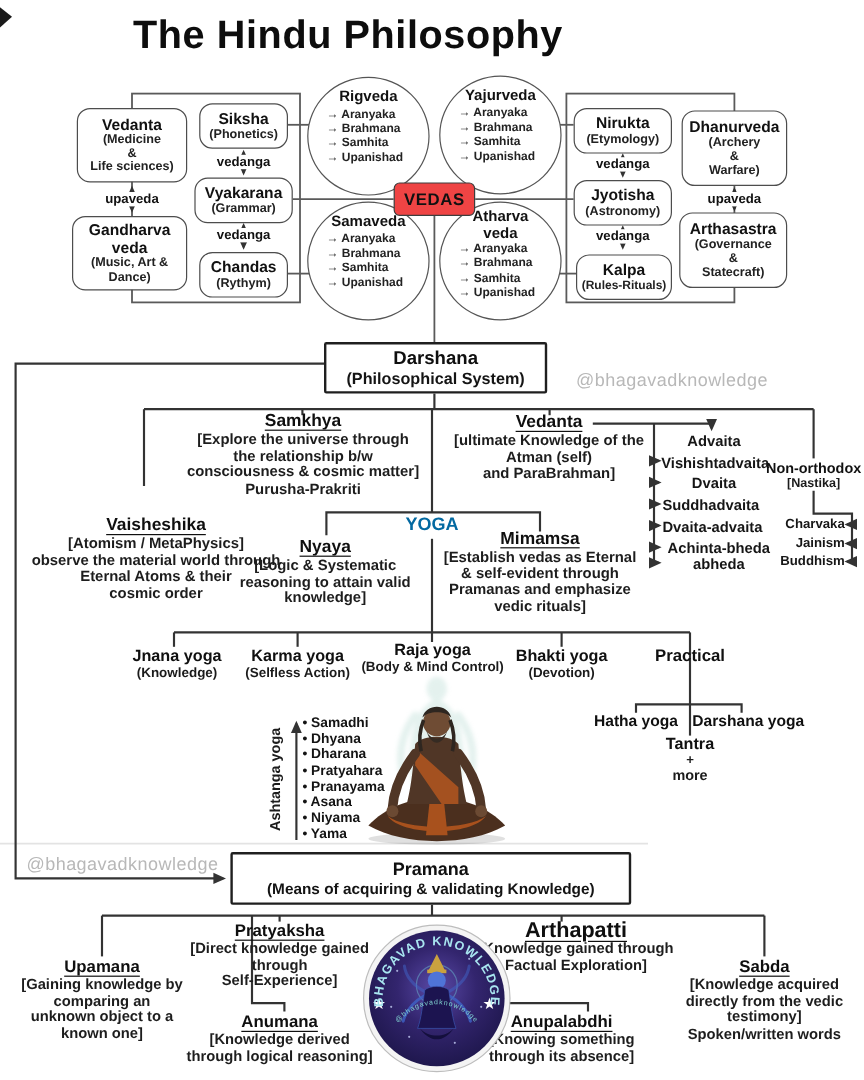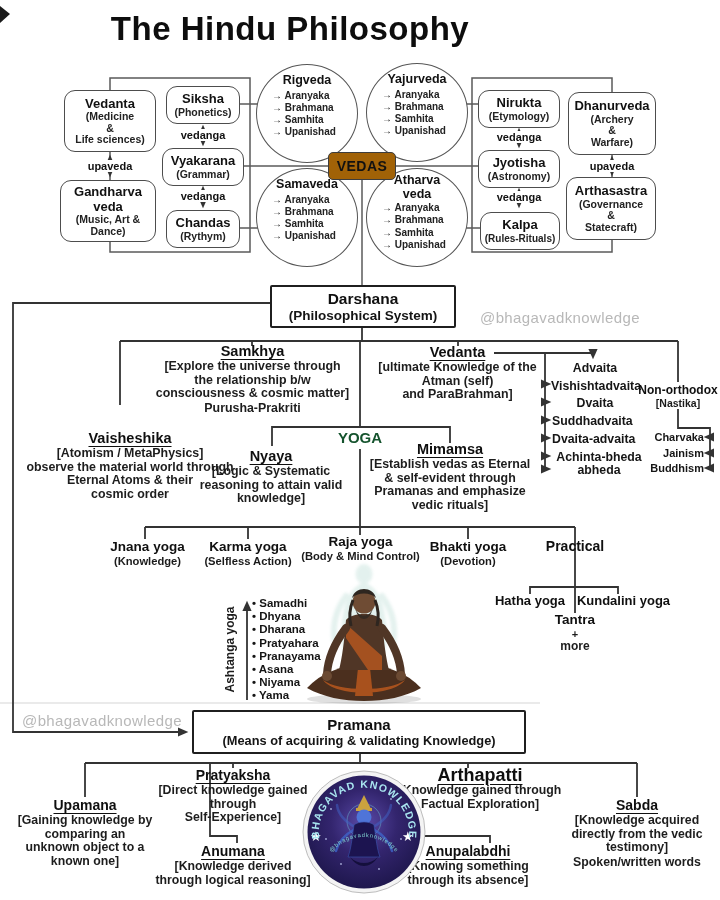--- a/index.html
+++ b/index.html
@@ -17,21 +17,21 @@
   .node .ds{font-weight:bold;font-size:10.5px;line-height:11.5px;color:#222;white-space:pre-line}
   .tag{position:absolute;z-index:3;background:#fff;font-weight:bold;font-size:11px;line-height:12px;text-align:center;color:#111;padding:0 2px}
   .vcircle{position:absolute;z-index:2;background:#fff;border:1.6px solid #555;border-radius:50%;width:102px;height:99px;padding-top:9px}
   .vcircle .cname{font-weight:bold;font-size:12.5px;line-height:13.5px;text-align:center;color:#111;white-space:pre-line}
   .vcircle .plist{margin-top:2px;padding-left:15px}
   .cpart{font-weight:bold;font-size:10px;line-height:12.3px;color:#222}
   .dbox{position:absolute;z-index:2;background:#fff;border:2px solid #1f1f1f;border-radius:2px;
         display:flex;flex-direction:column;align-items:center;justify-content:center;text-align:center}
   .dbox .t1{font-weight:bold;font-size:15.5px;line-height:18px;color:#0f0f0f}
   .dbox .t2{font-weight:bold;font-size:13.5px;line-height:16px;color:#141414}
-  .vedasbox{position:absolute;z-index:2;background:#a16207;border:1.8px solid #3d3d3d;border-radius:5px;
+  .vedasbox{position:absolute;z-index:2;background:#ef4444;border:1.8px solid #3d3d3d;border-radius:5px;
         display:flex;align-items:center;justify-content:center;font-weight:bold;font-size:14px;letter-spacing:.5px;color:#111}
   .block{position:absolute;z-index:2;text-align:center}
   .block .ttl{font-weight:bold;font-size:14.5px;line-height:17px;color:#0f0f0f;text-decoration:underline;text-underline-offset:2.5px}
   .block .bd{font-weight:bold;font-size:12.4px;line-height:13.6px;color:#1d1d1d;white-space:pre-line}
   .block .ex{font-weight:bold;font-size:12.4px;line-height:14px;color:#1d1d1d}
   .sm{position:absolute;z-index:2;font-weight:bold;font-size:12.3px;line-height:13.2px;color:#161616}
   .xsm{position:absolute;z-index:2;font-weight:bold;font-size:11px;line-height:13px;color:#161616}
   .yp{position:absolute;z-index:2;text-align:center}
   .yp .n2{font-weight:bold;font-size:13.5px;line-height:14.5px;color:#101010}
   .yp .d2{font-weight:bold;font-size:11.2px;line-height:12.5px;color:#1b1b1b}
@@ -251,21 +251,21 @@
 cosmic order</div>
   </div>
 
   <div class="block" style="left:365px;top:344px;width:185px">
     <div class="ttl">Vedanta</div>
     <div class="bd">[ultimate Knowledge of the
 Atman (self)
 and ParaBrahman]</div>
   </div>
 
-  <div class="abs b" style="left:328px;top:429px;width:64px;text-align:center;font-size:15px;color:#14532d">YOGA</div>
+  <div class="abs b" style="left:328px;top:429px;width:64px;text-align:center;font-size:15px;color:#0369a1">YOGA</div>
 
   <div class="block" style="left:185px;top:448px;width:172px">
     <div class="ttl">Nyaya</div>
     <div class="bd">[Logic &amp; Systematic
 reasoning to attain valid
 knowledge]</div>
   </div>
 
   <div class="block" style="left:357px;top:441px;width:186px">
     <div class="ttl">Mimamsa</div>
@@ -307,21 +307,21 @@
     <div class="d2">(Devotion)</div>
   </div>
   <div class="yp" style="left:523px;top:539px;width:104px">
     <div class="n2" style="font-size:14px">Practical</div>
   </div>
 
   <div class="yp" style="left:478px;top:594px;width:104px">
     <div class="n2" style="font-size:13px">Hatha yoga</div>
   </div>
   <div class="yp" style="left:566px;top:594px;width:115px">
-    <div class="n2" style="font-size:13px">Kundalini yoga</div>
+    <div class="n2" style="font-size:13px">Darshana yoga</div>
   </div>
   <div class="yp" style="left:533px;top:613px;width:84px">
     <div class="n2" style="font-size:13.5px">Tantra</div>
     <div class="b" style="font-size:11px;line-height:12px">+</div>
     <div class="b" style="font-size:12px;line-height:13px">more</div>
   </div>
 
   <div class="abs b" style="left:174px;top:642px;width:112px;height:15px;text-align:center;font-size:12px;transform:rotate(-90deg)">Ashtanga yoga</div>
   <div class="abs" style="left:252px;top:597px;width:90px">
       <div class="astep">•  Samadhi</div>

